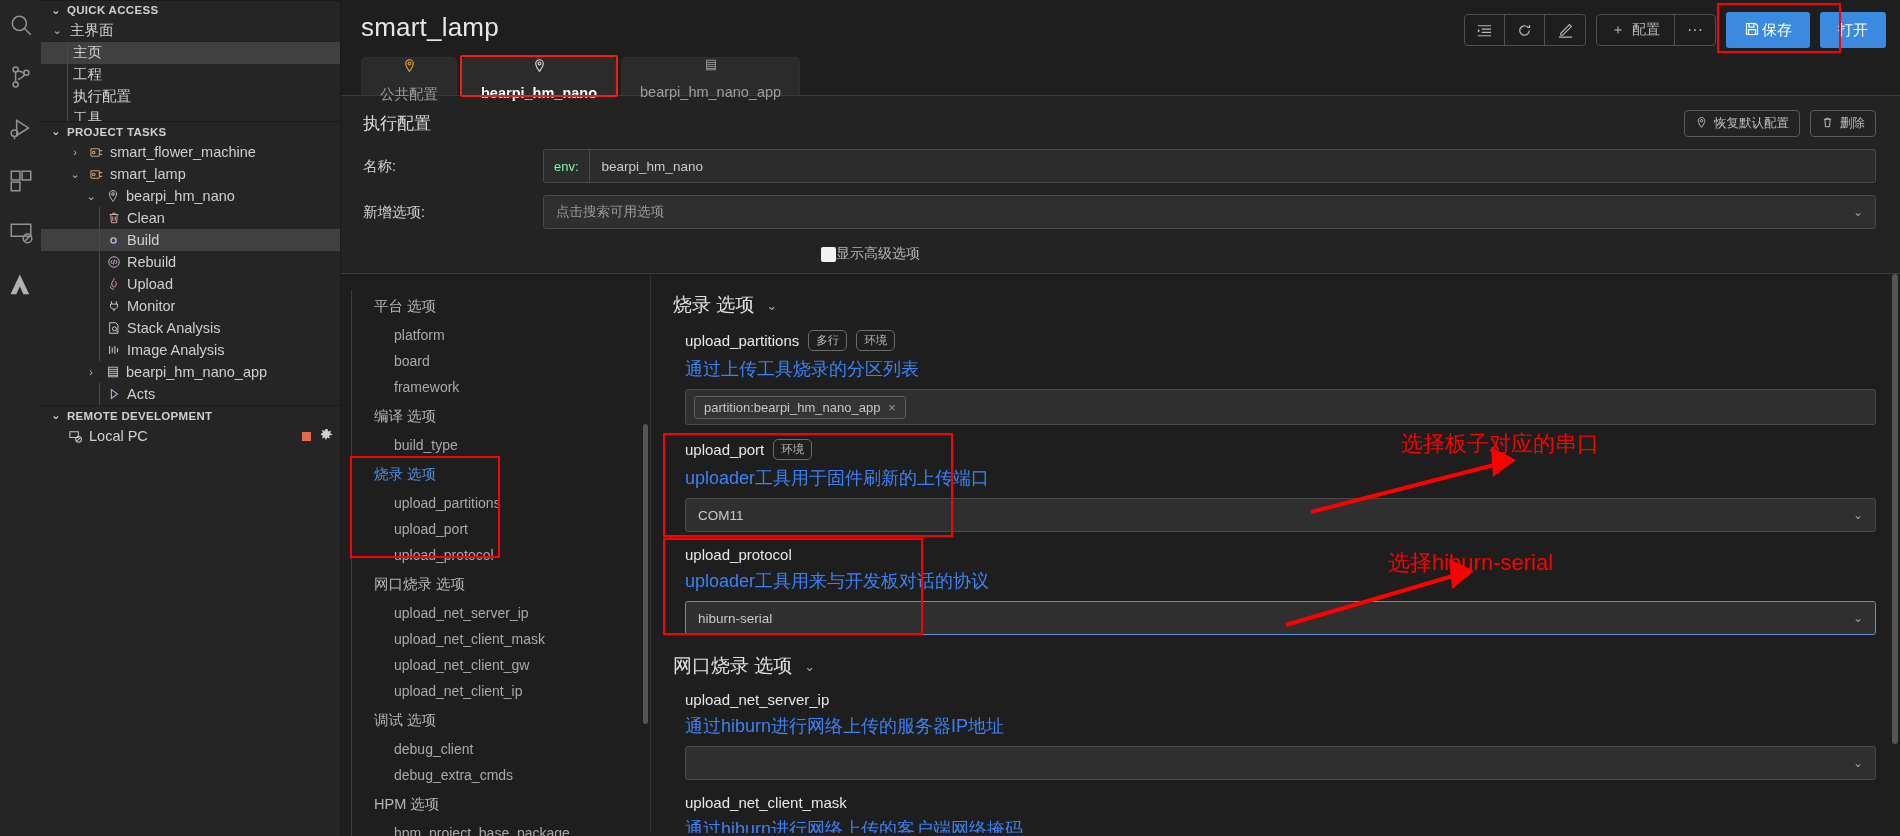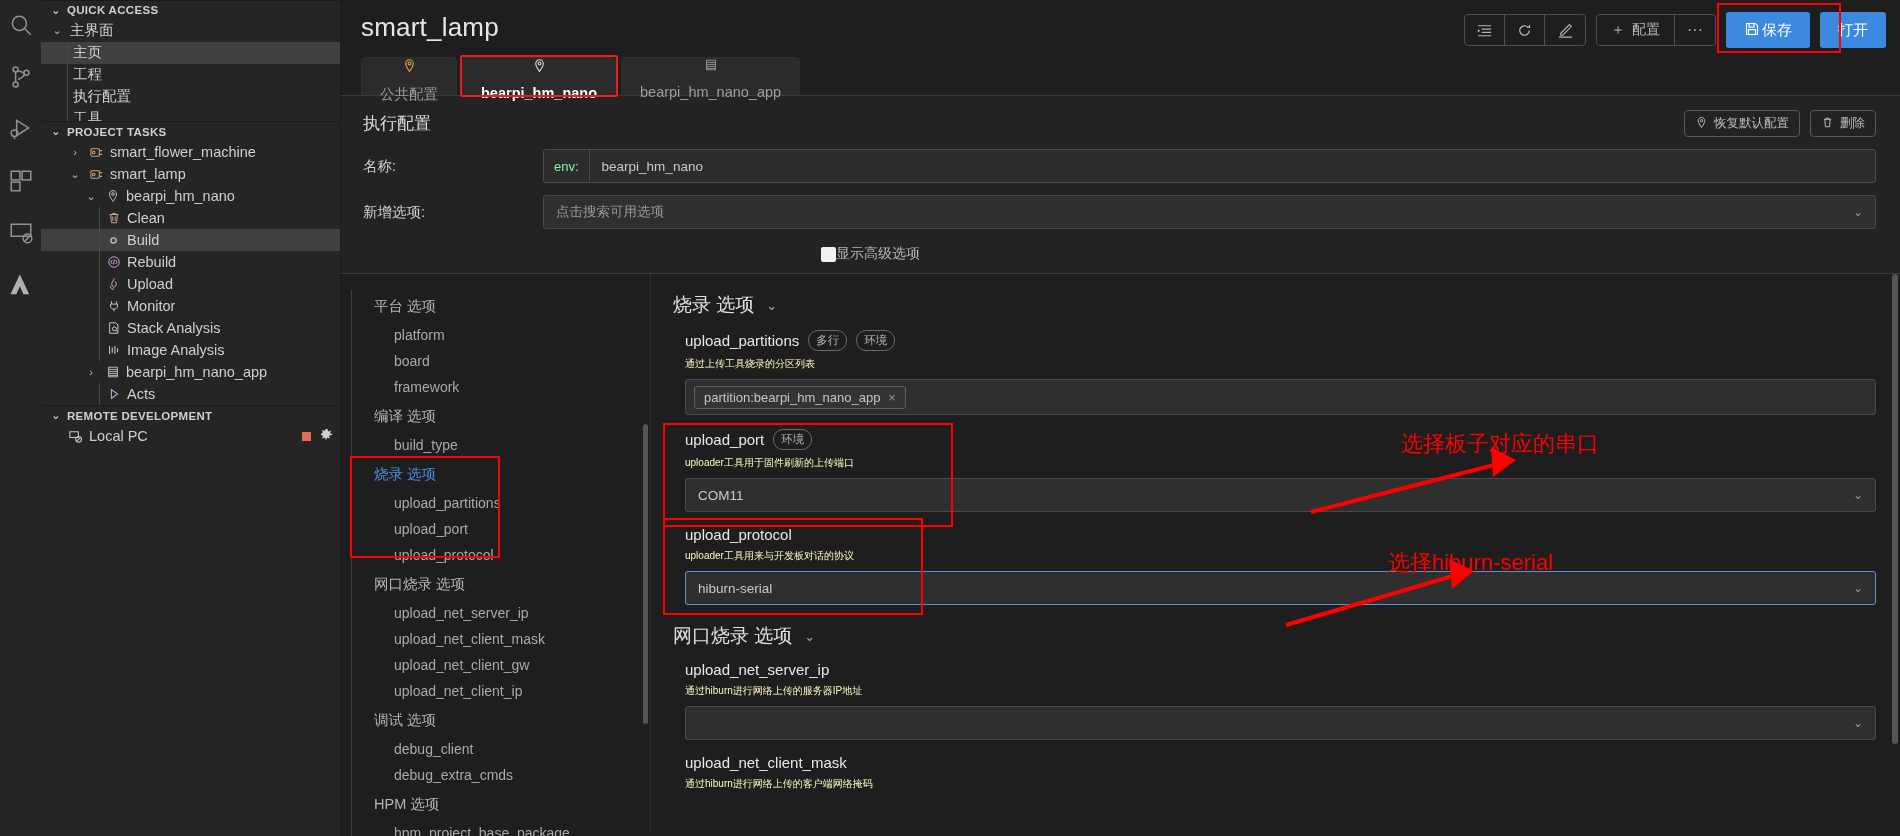--- a/index.html
+++ b/index.html
@@ -102,22 +102,22 @@
     position: absolute; right: 2px; top: 150px; width: 5px; height: 300px;
     background: #555; border-radius: 3px;
   }
 
   .content { flex: 1 1 auto; padding: 14px 24px 0 22px; position: relative; overflow: hidden; }
   .sec-title { display: flex; align-items: center; gap: 12px; font-size: 19px; color: #e0e0e0; margin: 4px 0 12px 0;}
   .sec-title .cv { font-size: 13px; color: #aaa; }
   .opt-block { padding-left: 12px; margin-bottom: 14px; position: relative; }
   .opt-name-row { display: flex; align-items: center; gap: 9px; margin-bottom: 6px; }
   .opt-name { font-size: 15px; color: #e8e8e8; }
-  .badge { font-size: 11.5px; color: #b9b9b9; border: 1px solid #6a6a6a; border-radius: 10px; padding: 2px 7px; }
-  .opt-desc { font-size: 10px; color: #fef9c3; margin-bottom: 8px; }
+  .badge { font-size: 11.5px; color: #b9b9b9; border: 1px solid #6a6a6a; border-radius: 5px; padding: 2px 7px; }
+  .opt-desc { font-size: 18px; color: #3b82f6; margin-bottom: 8px; }
   .opt-input {
     height: 34px; background: #2f2f2f; border: 1px solid #4a4a4a; border-radius: 3px;
     display: flex; align-items: center; padding: 0 12px; font-size: 13.5px; color: #c9c9c9;
   }
   .opt-input.focus { border-color: #5a93d6; }
   .chips {
     min-height: 36px; background: #2f2f2f; border: 1px solid #4a4a4a; border-radius: 3px;
     display: flex; align-items: center; padding: 0 8px; gap: 8px;
   }
   .chip {

